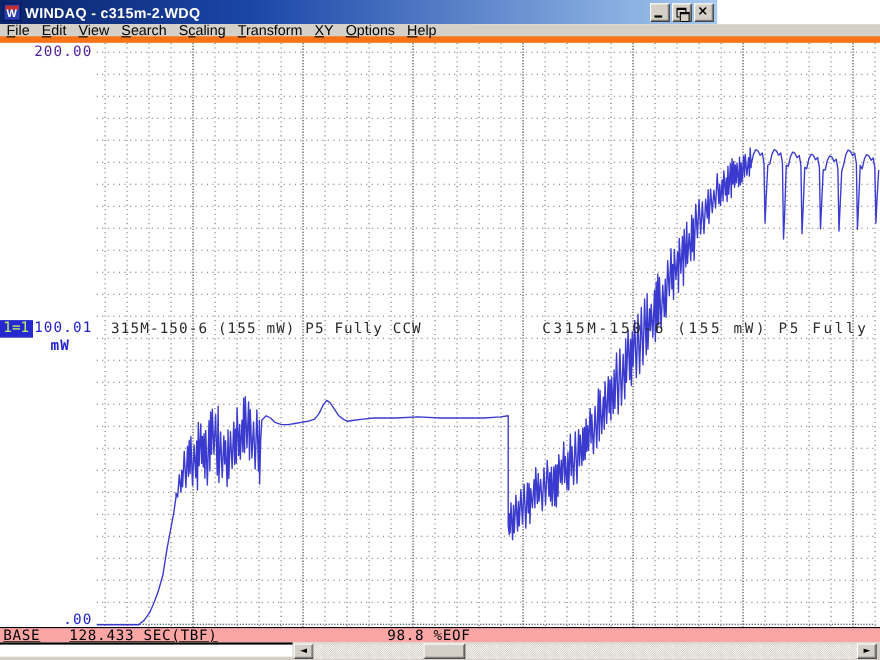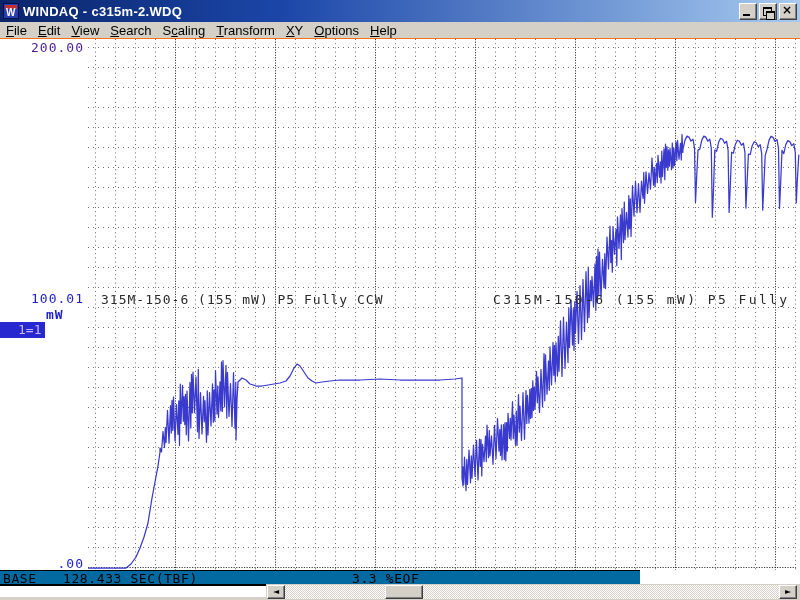--- a/index.html
+++ b/index.html
@@ -1,45 +1,45 @@
 <!DOCTYPE html>
 <html><head>
 <meta charset="utf-8">
 <style>
   html,body{margin:0;padding:0;background:#808080;}
   .win{position:relative;width:800px;height:600px;background:#ffffff;overflow:hidden;
        font-family:"Liberation Sans",sans-serif;}
   
-  .titlebar{position:absolute;left:0;top:0;width:800px;height:22px;
+  .titlebar{position:absolute;left:0;top:0;width:652px;height:22px;
     background:linear-gradient(to right,#0a246a,#1b46a8 35%,#a6caf0);display:flex;align-items:center;}
   .appicon{width:16px;height:16px;margin:0 4px 0 3px;background:#2a3db0;border:1px solid #00104a;
     position:relative;box-sizing:border-box;}
   .appicon:before{content:"";position:absolute;left:1px;top:1px;right:1px;height:4px;background:#c03030;}
   .appicon:after{content:"W";position:absolute;left:2px;top:3px;color:#fff;font:bold 10px "Liberation Sans",sans-serif;}
   .titletext{color:#ffffff;font:bold 13px "Liberation Sans",sans-serif;letter-spacing:.3px;}
   .winbtns{position:absolute;right:3px;top:3px;display:flex;}
   .wbtn{width:16px;height:15px;background:#d4d0c8;border:1px solid;border-color:#ffffff #404040 #404040 #ffffff;
     box-shadow:inset -1px -1px 0 #808080;margin-left:2px;position:relative;}
   .g-min{position:absolute;left:3px;bottom:3px;width:7px;border-bottom:2px solid #000;}
   .g-res{position:absolute;left:3px;top:3px;width:7px;height:6px;border:1px solid #000;border-top-width:2px;background:#d4d0c8;}
   .g-res:before{content:"";position:absolute;left:2px;top:2px;width:7px;height:6px;border:1px solid #000;border-top-width:2px;background:#d4d0c8;}
   .g-x{position:absolute;left:0;top:0;width:14px;height:13px;color:#000;font:bold 12px/13px "DejaVu Sans",sans-serif;text-align:center;}
   
   .menubar{position:absolute;left:0;top:22px;width:800px;height:17px;background:#d4d0c8;
-    border-bottom:1px solid #f97316;box-sizing:border-box;display:flex;align-items:center;padding-left:6px;}
+    border-bottom:6px solid #f97316;box-sizing:border-box;display:flex;align-items:center;padding-left:6px;}
   .mitem{font:13px "Liberation Sans",sans-serif;color:#000;margin-right:11px;white-space:nowrap;}
   .mitem u{text-decoration:underline;}
   
   .chart{position:absolute;left:0;top:39px;width:800px;height:531px;background:#fff;overflow:hidden;}
   .chart svg{position:absolute;left:0;top:0;}
   .bluelbl{position:absolute;font:13px "DejaVu Sans Mono",monospace;letter-spacing:1px;}
   .anno{position:absolute;top:253px;font:13px "DejaVu Sans Mono",monospace;color:#2b2b2b;white-space:nowrap;margin-left:15px;}
-  .chanbox{position:absolute;left:0;top:283px;padding:0 4px 1px 18px;color:#c4b5fd;font:13px "DejaVu Sans Mono",monospace;}
+  .chanbox{position:absolute;left:0;top:252px;padding:0 4px 1px 3px;color:#bef264;font:13px "DejaVu Sans Mono",monospace;}
   
-  .statusbar{position:absolute;left:0;top:570px;width:640px;height:14px;background:#0369a1;
+  .statusbar{position:absolute;left:0;top:570px;width:800px;height:14px;background:#fca5a5;
     border-top:1px solid #000;box-sizing:border-box;}
   .statusbar span{position:absolute;top:0px;font:13px "DejaVu Sans Mono",monospace;color:#000;
     letter-spacing:.6px;white-space:nowrap;}
   .s-mode{left:3px;text-decoration:underline;}
   .s-tbf{left:63px;text-decoration:underline;} .s-tm{left:205px;} .s-eof{left:352px;} .s-tb{left:437px;}
   
   .bottombar{position:absolute;left:0;top:584px;width:800px;height:16px;background:#d4d0c8;}
   .evpanel{position:absolute;left:0;top:0;width:266px;height:13px;background:#fff;
     border-top:2px solid #000;box-sizing:border-box;}
   .sbtn{position:absolute;top:1px;width:18px;height:14px;background:#d4d0c8;border:1px solid;
@@ -158,21 +158,21 @@
     <div class="bluelbl" style="right: 716px; top: 1px; color: #4c1d95;">200.00</div>
     <div class="bluelbl" style="right: 716px; top: 252px; color: rgb(33, 33, 204);">100.01</div>
     <div class="bluelbl" style="right: 716px; top: 517px; color: rgb(33, 33, 204);">.00</div>
     <div class="chanbox" style="background: rgb(40, 40, 208);">1=1</div>
     <div class="bluelbl" style="left: 46px; top: 268px; color: rgb(33, 33, 204); font-weight: bold;">mW</div>
   </div>
 
   <div class="statusbar">
     <span class="s-mode">BASE</span>
     <span class="s-tbf">128.433 SEC(TBF)</span>
-    <span class="s-eof">3.3 %EOF</span>
+    <span class="s-eof">98.8 %EOF</span>
   </div>
 
   <div class="bottombar">
     <div class="evpanel"></div>
     <div class="sbtn sb-left"><span>◄</span></div>
     <div class="track">
       <div class="thumb"></div>
     </div>
     <div class="sbtn sb-right"><span>►</span></div>
   </div>

